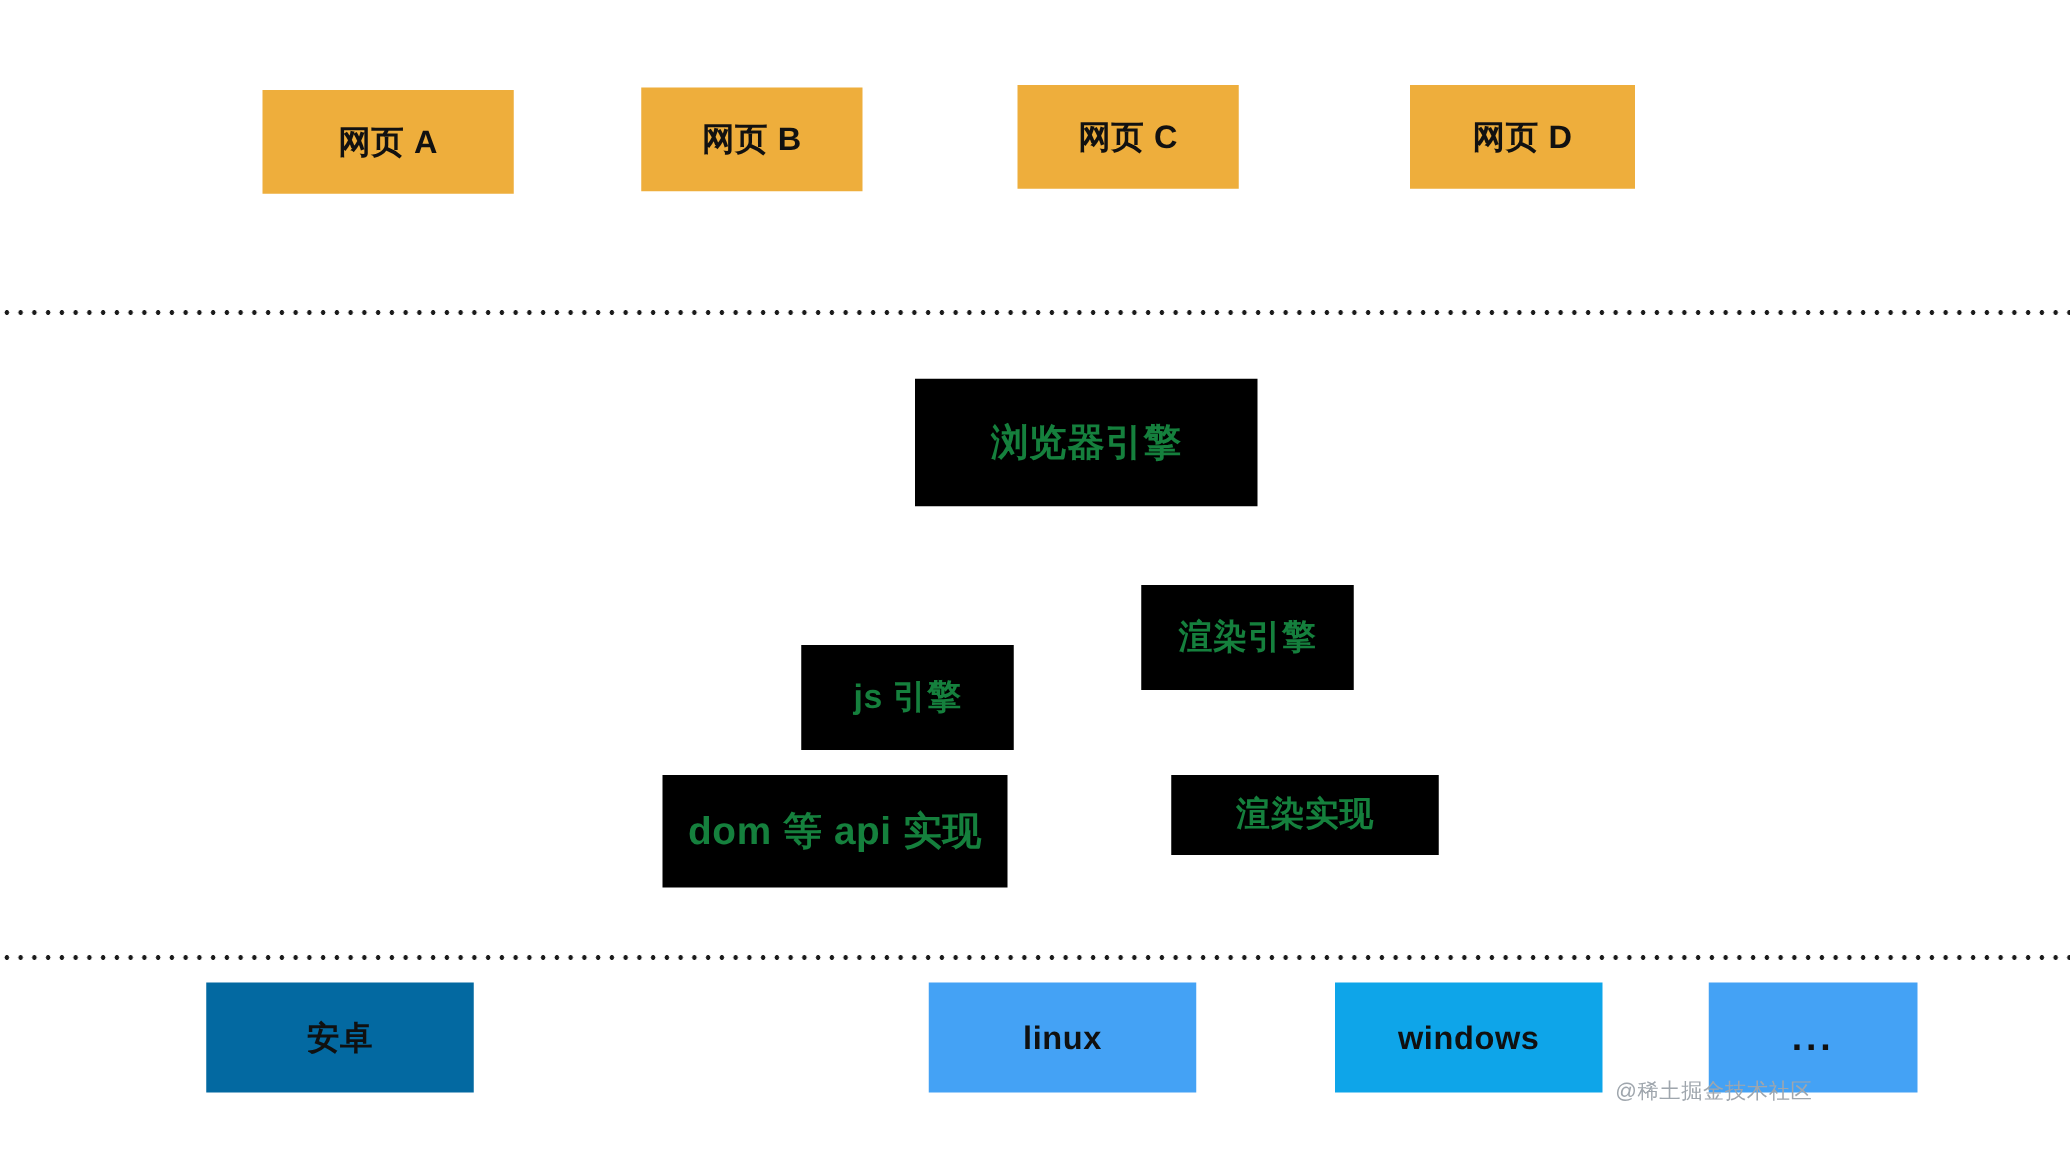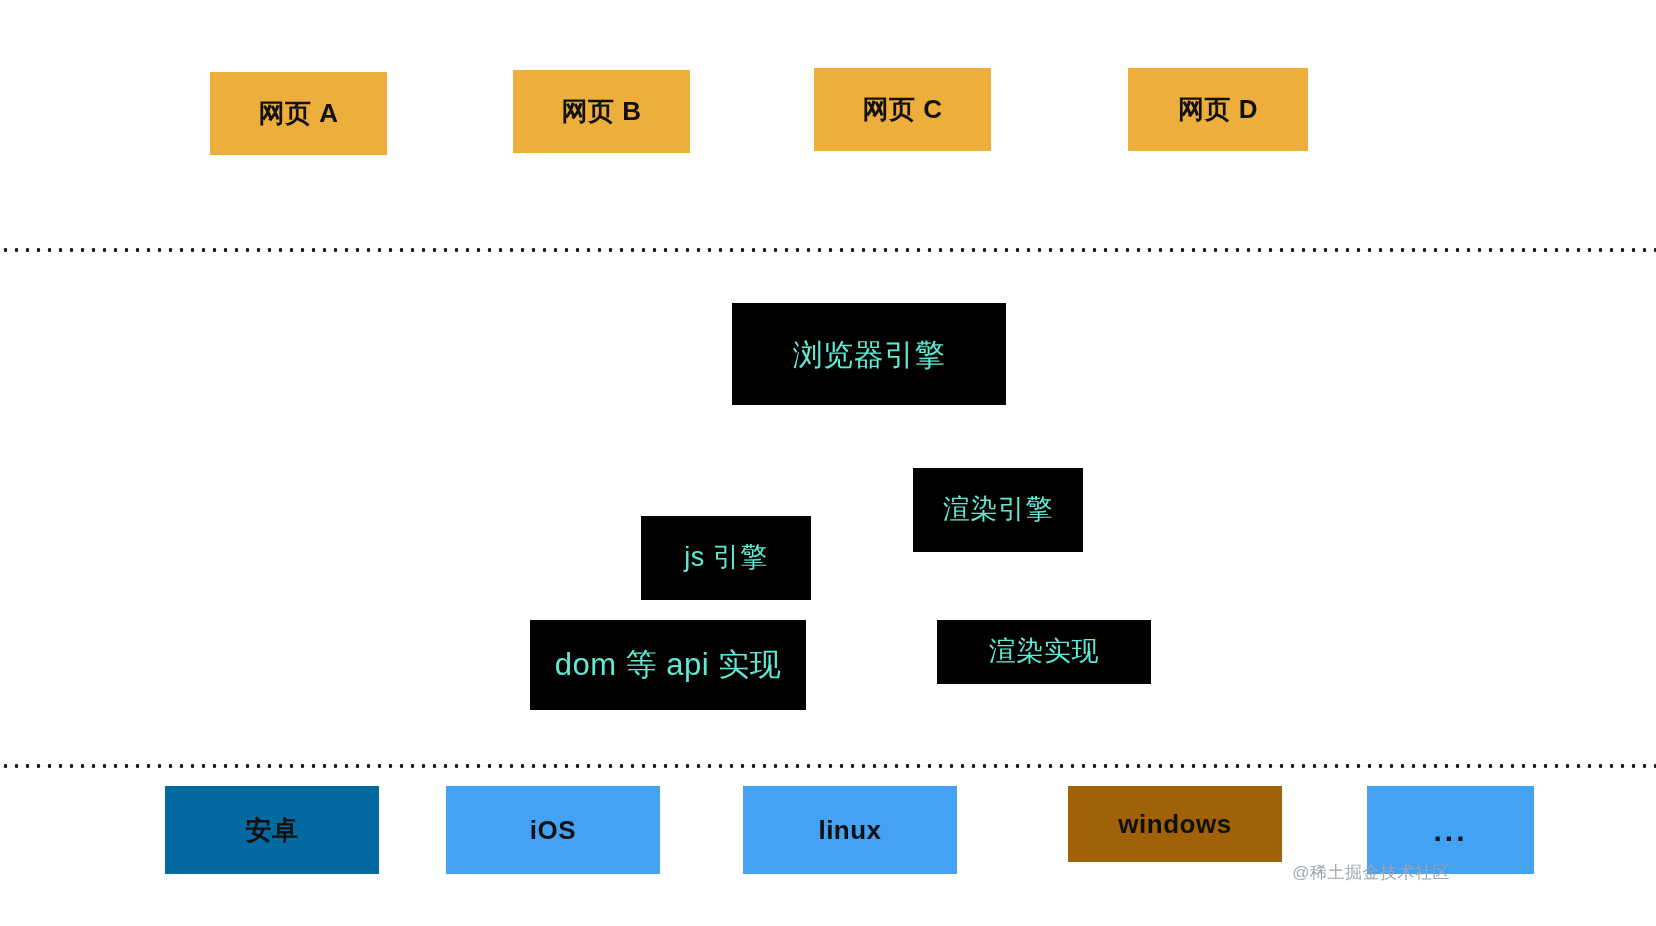--- a/index.html
+++ b/index.html
@@ -29,22 +29,22 @@
     letter-spacing: 0.5px;
   }
   .box-web {
     background: #eeae3c;
     color: #111111;
     font-size: 26px;
     font-weight: 700;
   }
   .box-engine {
     background: #000000;
-    color: #5eead4;
-    font-weight: 400;
+    color: #15803d;
+    font-weight: 700;
     text-align: center;
   }
   .box-os {
     background: #44a2f5;
     color: #101010;
     font-size: 26px;
     font-weight: 700;
   }
   .divider {
     position: absolute;
@@ -69,21 +69,21 @@
     letter-spacing: 3px;
     font-weight: 700;
   }
 </style>
 </head>
 <body>
 
 <div id="canvas">
     <div class="divider" style="top: 248px;"></div>
     <div class="divider" style="top: 764px;"></div>
-    <div class="box box-web" style="left: 210px; top: 72px; width: 177px; height: 83px; background: rgb(238, 174, 60);">
+    <div class="box box-web" style="left: 210px; top: 72px; width: 201px; height: 83px; background: rgb(238, 174, 60);">
       <span>网页 A</span>
     </div>
     <div class="box box-web" style="left: 513px; top: 70px; width: 177px; height: 83px; background: rgb(238, 174, 60);">
       <span>网页 B</span>
     </div>
     <div class="box box-web" style="left: 814px; top: 68px; width: 177px; height: 83px; background: rgb(238, 174, 60);">
       <span>网页 C</span>
     </div>
     <div class="box box-web" style="left: 1128px; top: 68px; width: 180px; height: 83px; background: rgb(238, 174, 60);">
       <span>网页 D</span>
@@ -99,26 +99,23 @@
     </div>
     <div class="box box-engine" style="left: 530px; top: 620px; width: 276px; height: 90px; background: rgb(0, 0, 0); font-size: 31px;">
       <span>dom 等 api 实现</span>
     </div>
     <div class="box box-engine" style="left: 937px; top: 620px; width: 214px; height: 64px; background: rgb(0, 0, 0); font-size: 27px;">
       <span>渲染实现</span>
     </div>
     <div class="box box-os" style="left: 165px; top: 786px; width: 214px; height: 88px; background: #0369a1;">
       <span>安卓</span>
     </div>
-    <div class="box box-os" style="left: 446px; top: 786px; width: 214px; height: 88px; background: rgb(68, 162, 245);">
-      <span>iOS</span>
-    </div>
     <div class="box box-os" style="left: 743px; top: 786px; width: 214px; height: 88px; background: rgb(68, 162, 245);">
       <span>linux</span>
     </div>
-    <div class="box box-os" style="left: 1068px; top: 786px; width: 214px; height: 76px; background: #a16207;">
+    <div class="box box-os" style="left: 1068px; top: 786px; width: 214px; height: 88px; background: #0ea5e9;">
       <span>windows</span>
     </div>
     <div class="box box-os" style="left: 1367px; top: 786px; width: 167px; height: 88px; background: rgb(68, 162, 245);">
       <span class="ellipsis-text">...</span>
     </div>
     <div class="watermark" style="left: 1450px; top: 884px; color: rgb(159, 166, 173); transform: translate(-100%, -100%);">@稀土掘金技术社区</div>
   </div>
 
 </body></html>

